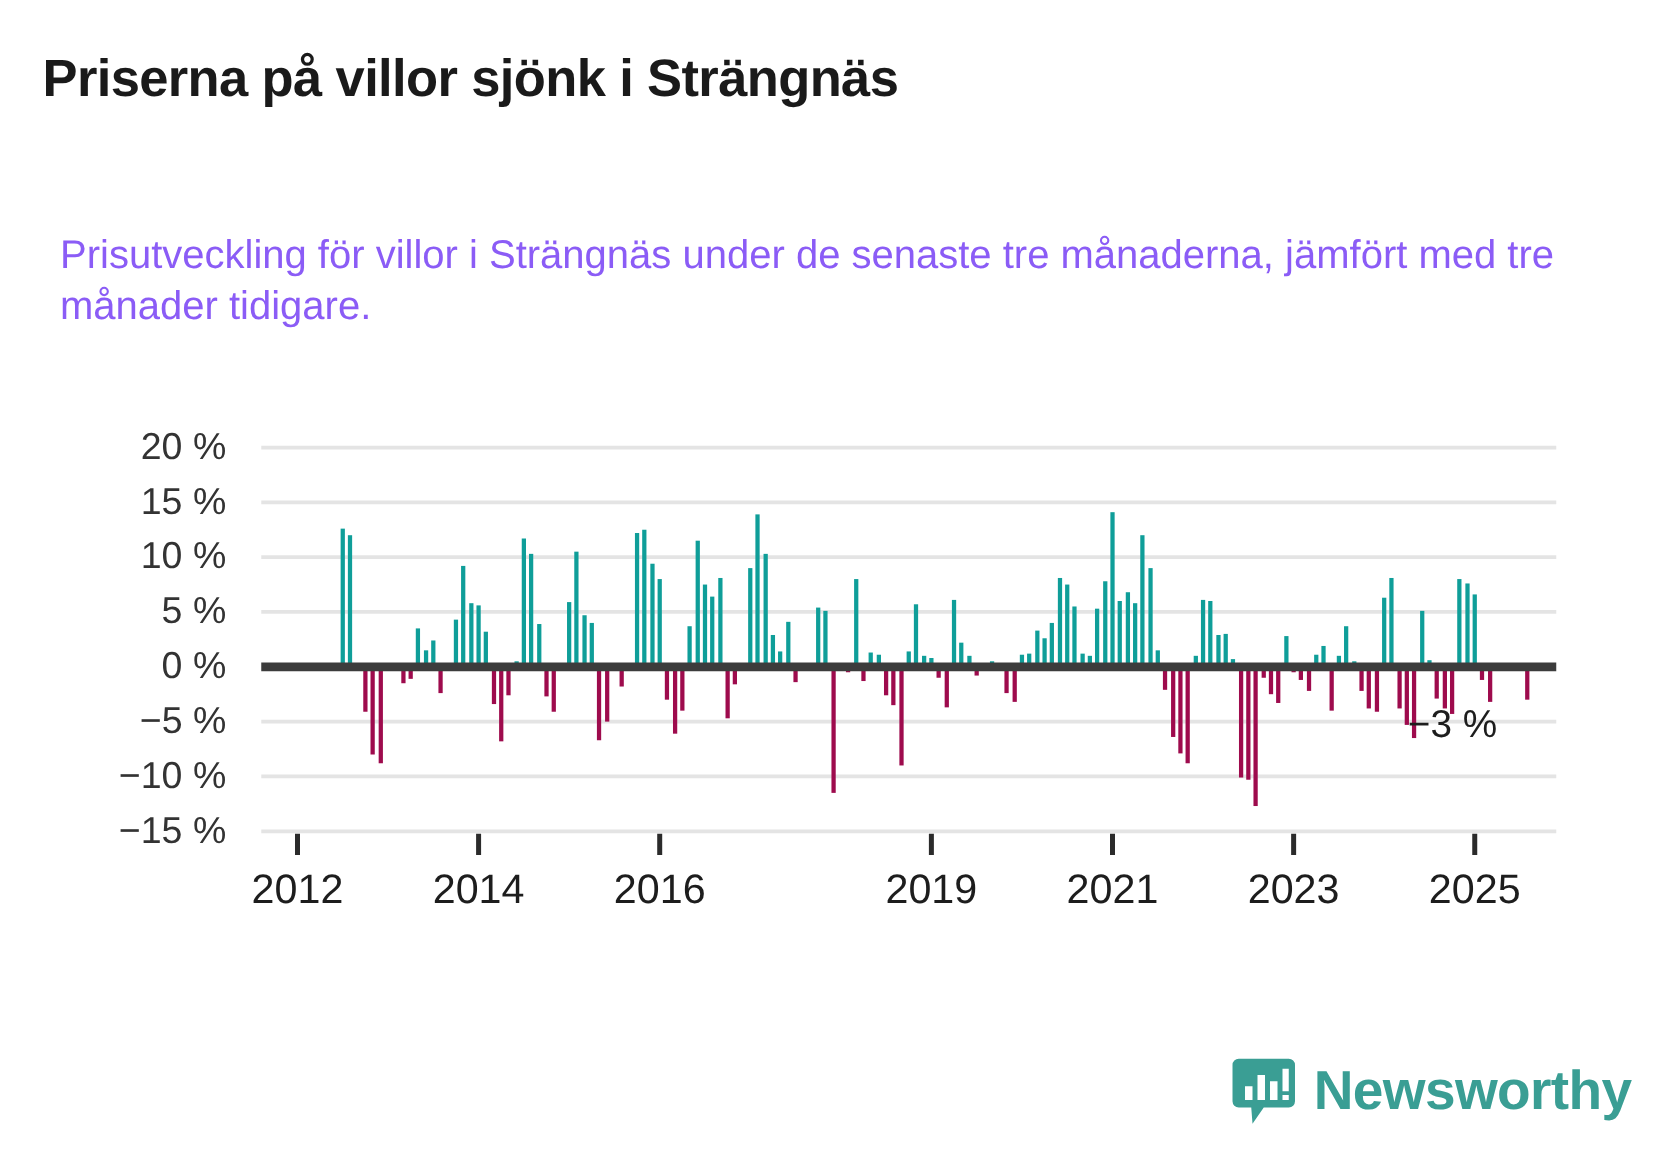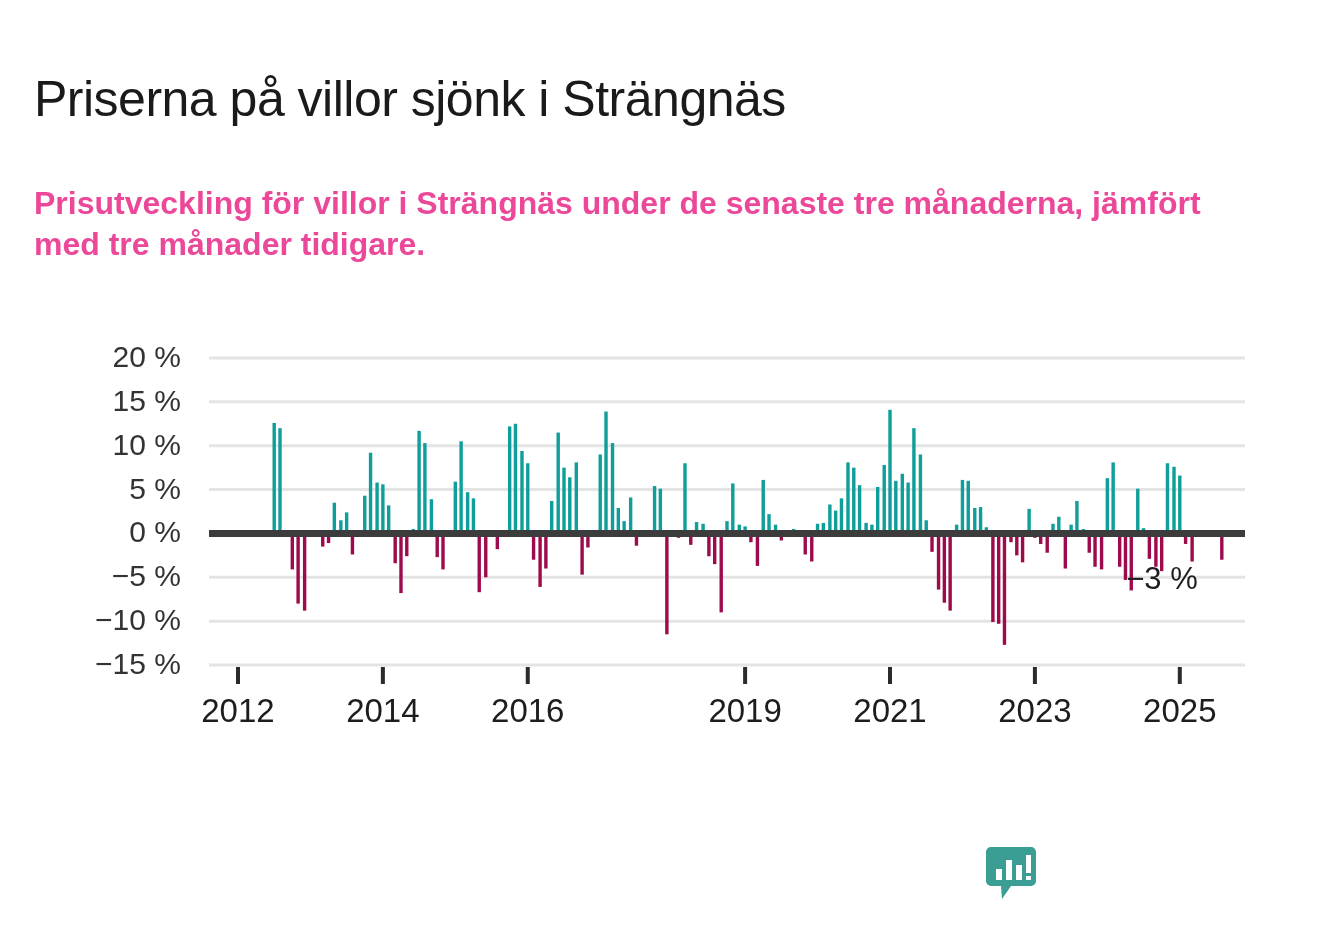--- a/index.html
+++ b/index.html
@@ -12,35 +12,34 @@
   }
   .page {
     position: relative;
     width: 1322px; height: 939px;
     background: #ffffff;
   }
   .title {
     position: absolute;
     left: 34px; top: 40px;
     width: 1250px;
-    font-size: 50px;
-    font-weight: normal;
+    font-size: 42px;
+    font-weight: bold;
     color: #1a1a1a;
     letter-spacing: -0.5px;
     line-height: 1.1;
     white-space: nowrap;
-    margin-top: 32px;
   }
   .subtitle {
     position: absolute;
-    left: 34px; top: 183px;
+    left: 48px; top: 183px;
     width: 1220px;
     font-size: 32px;
-    font-weight: 700;
-    color: #ec4899;
+    font-weight: 400;
+    color: #8b5cf6;
     line-height: 1.28;
   }
   .chart-wrap {
     position: absolute;
     left: 0px; top: 330px;
     width: 1210px; height: 410px;
   }
   .chart-svg { display: block; }
 
   .footer-logo {
@@ -248,15 +247,16 @@
 
   <div class="footer-logo">
     <svg class="logo-mark" viewBox="0 0 52 56">
       <path d="M6 2 H46 A5 5 0 0 1 51 7 V36 A5 5 0 0 1 46 41 H26 L17 54 L16 41 H6 A5 5 0 0 1 1 36 V7 A5 5 0 0 1 6 2 Z" fill="#3a9e94"></path>
       <rect x="11" y="24" width="6" height="11" fill="#ffffff"></rect>
       <rect x="21" y="15" width="6" height="20" fill="#ffffff"></rect>
       <rect x="31" y="20" width="6" height="15" fill="#ffffff"></rect>
       <rect x="41" y="10" width="5" height="18" fill="#ffffff"></rect>
       <rect x="41" y="31" width="5" height="4" fill="#ffffff"></rect>
     </svg>
+    <span class="logo-text">Newsworthy</span>
   </div>
 
 </div>
 
 </body></html>

